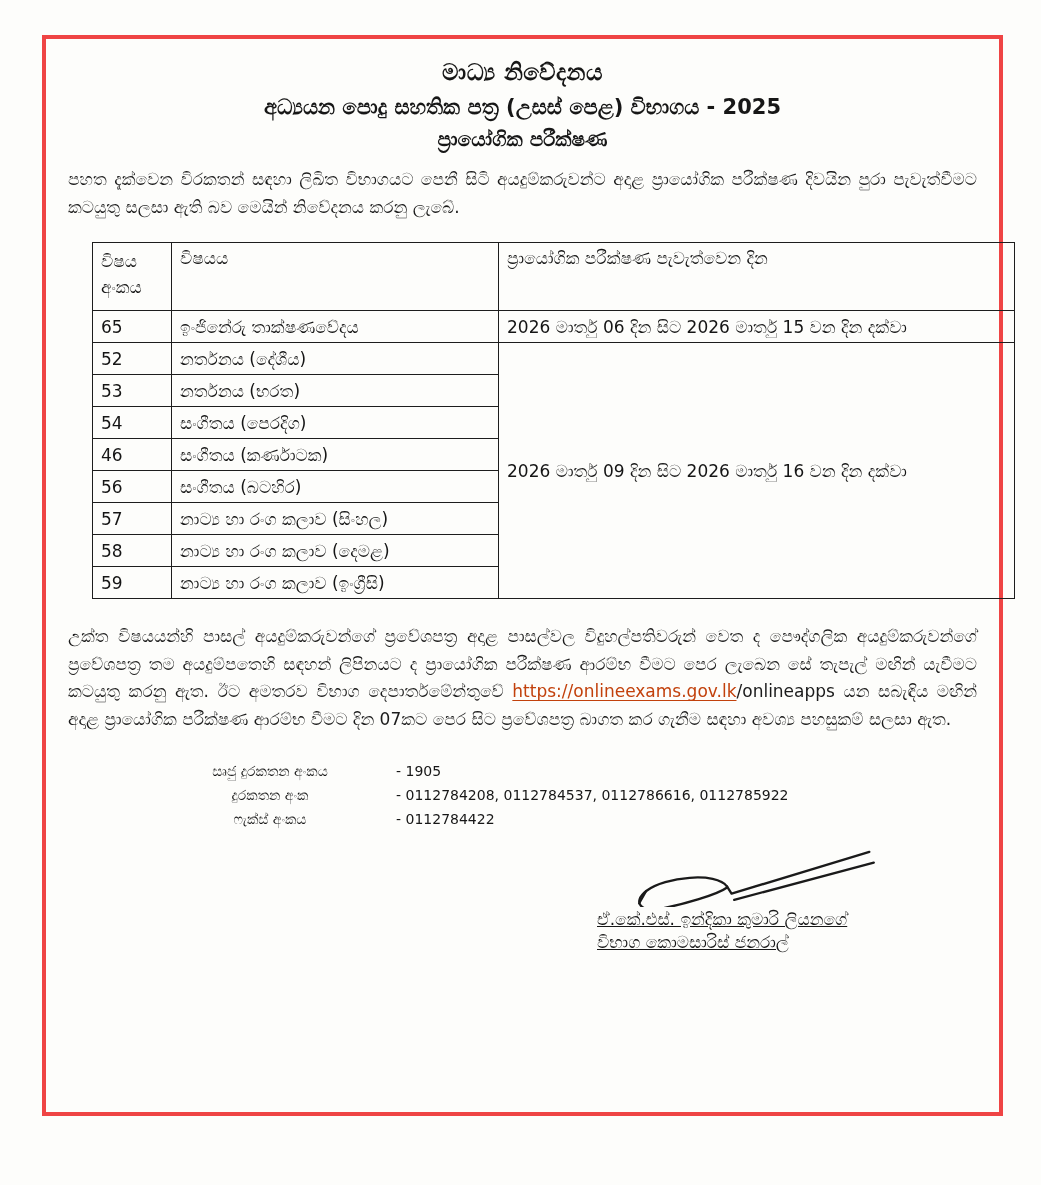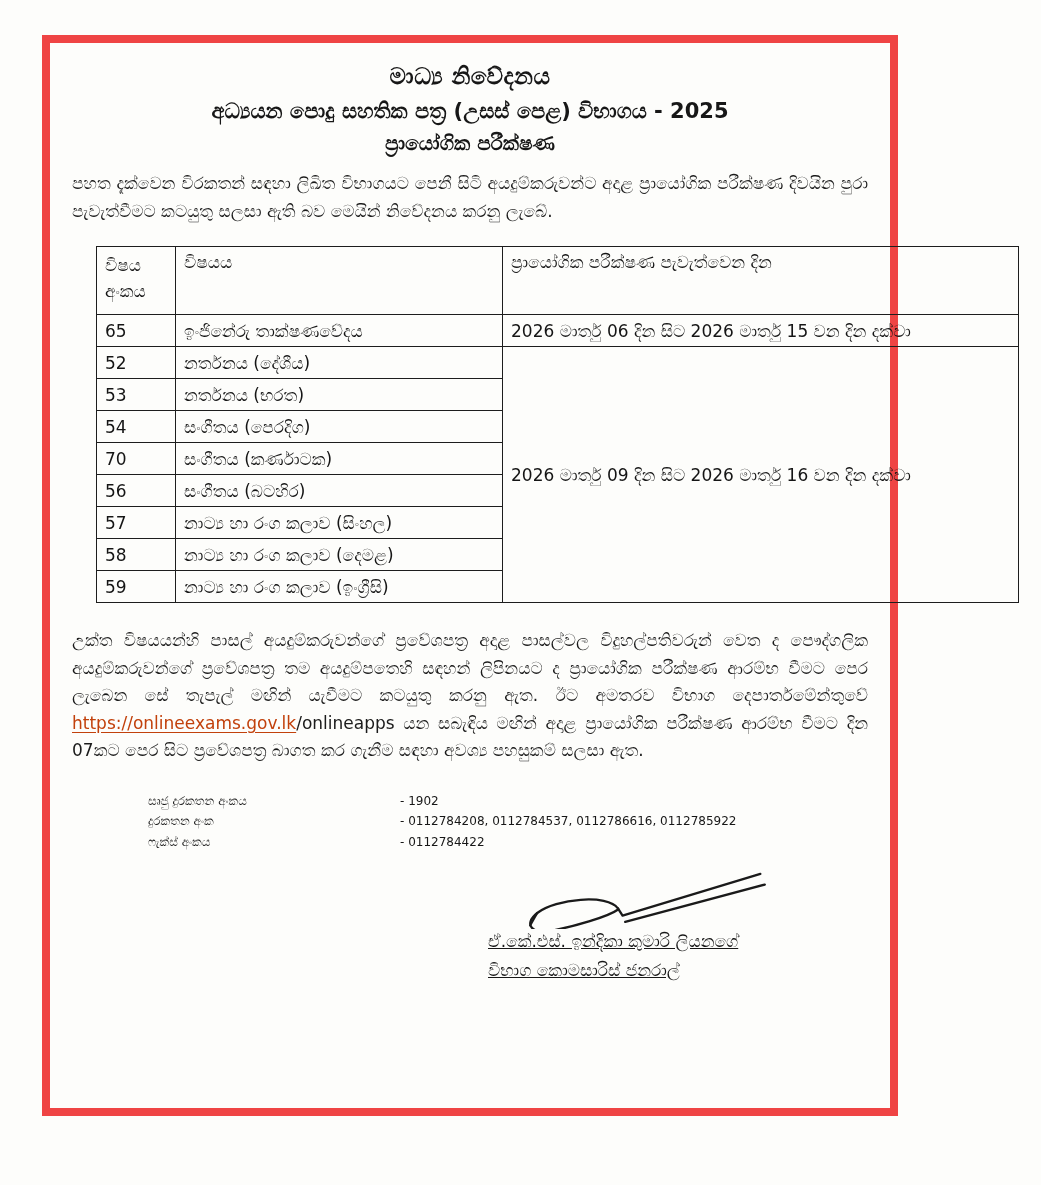--- a/index.html
+++ b/index.html
@@ -7,22 +7,22 @@
     width: 1041px; height: 1185px;
     background: #fdfdfb;
     position: relative;
     font-family: "DejaVu Sans", "Liberation Sans", sans-serif;
     color: #171717;
     overflow: hidden;
   }
   .doc-frame {
     position: absolute;
     left: 42px; top: 35px;
-    width: 856px; height: 1081px;
-    border: 8px solid #ef4444;
+    width: 961px; height: 1081px;
+    border: 4px solid #ef4444;
     box-sizing: border-box;
     padding: 16px 22px 0 22px;
   }
   .title-block { text-align: center; margin-top: 4px; }
   .title-line1 { font-size: 23px; font-weight: bold; letter-spacing: 0.5px; }
   .title-line2 { font-size: 21px; font-weight: bold; margin-top: 9px; }
   .title-line3 { font-size: 20px; font-weight: bold; margin-top: 8px; }
 
   .para {
     font-size: 17px;
@@ -62,34 +62,34 @@
   .para-admission { margin-top: 24px; }
   .online-link {
     color: #c2410c;
     text-decoration: underline;
     text-underline-offset: 3px;
     cursor: pointer;
   }
   .para-inquiry { margin-top: 26px; }
 
   .contact-list { margin-top: 26px; margin-left: 76px; }
-  .contact-row { display: flex; font-size: 12px; line-height: 1.72; }
+  .contact-row { display: flex; font-size: 14px; line-height: 1.72; text-align: center; }
   .contact-label { width: 252px; }
   .contact-value { }
 
   .signature-block {
     width: 372px;
     margin-left: auto;
     margin-right: 8px;
     margin-top: 12px;
     text-decoration: underline;
   }
   .signature-scribble { display: block; margin-left: 30px; }
   .signatory-name  { font-size: 17px; margin-top: 2px; }
-  .signatory-title { font-size: 17px; margin-top: 9px; }
+  .signatory-title { font-size: 17px; margin-top: 3px; }
 </style>
 </head>
 <body>
 
 <div class="page">
   <div class="doc-frame">
 
     <div class="title-block">
       <div class="title-line1">මාධ්‍ය නිවේදනය</div>
       <div class="title-line2">අධ්‍යයන පොදු සහතික පත්‍ර (උසස් පෙළ) විභාගය - 2025</div>
@@ -120,21 +120,21 @@
         </tr>
         <tr class="body-row">
           <td class="col-code code-cell">53</td>
           <td class="col-subj">නර්තනය (භරත)</td>
         </tr>
         <tr class="body-row">
           <td class="col-code code-cell">54</td>
           <td class="col-subj">සංගීතය (පෙරදිග)</td>
         </tr>
         <tr class="body-row">
-          <td class="col-code code-cell">70</td>
+          <td class="col-code code-cell">46</td>
           <td class="col-subj">සංගීතය (කර්ණාටක)</td>
         </tr>
         <tr class="body-row">
           <td class="col-code code-cell">56</td>
           <td class="col-subj">සංගීතය (බටහිර)</td>
         </tr>
         <tr class="body-row">
           <td class="col-code code-cell">57</td>
           <td class="col-subj">නාට්‍ය හා රංග කලාව (සිංහල)</td>
         </tr>
@@ -149,21 +149,21 @@
       </tbody>
     </table>
 
     <p class="para para-admission"><span>උක්ත විෂයයන්හි පාසල් අයදුම්කරුවන්ගේ ප්‍රවේශපත්‍ර අදාළ පාසල්වල විදුහල්පතිවරුන් වෙත ද පෞද්ගලික අයදුම්කරුවන්ගේ ප්‍රවේශපත්‍ර තම අයදුම්පතෙහි සඳහන් ලිපිනයට ද ප්‍රායෝගික පරීක්ෂණ ආරම්භ වීමට පෙර ලැබෙන සේ තැපැල් මඟින් යැවීමට කටයුතු කරනු ඇත. ඊට අමතරව විභාග දෙපාර්තමේන්තුවේ </span><a class="online-link">https://onlineexams.gov.lk</a><span>/onlineapps</span><span> යන සබැඳිය මඟින් අදාළ ප්‍රායෝගික පරීක්ෂණ ආරම්භ වීමට දින 07කට පෙර සිට ප්‍රවේශපත්‍ර බාගත කර ගැනීම සඳහා අවශ්‍ය පහසුකම් සලසා ඇත.</span></p>
 
 
     <div class="contact-list">
       <div class="contact-row">
         <span class="contact-label">සෘජු දුරකතන අංකය</span>
         <span class="contact-dash">-</span>&nbsp;
-        <span class="contact-value">1902</span>
+        <span class="contact-value">1905</span>
       </div>
       <div class="contact-row">
         <span class="contact-label">දුරකතන අංක</span>
         <span class="contact-dash">-</span>&nbsp;
         <span class="contact-value">0112784208, 0112784537, 0112786616, 0112785922</span>
       </div>
       <div class="contact-row">
         <span class="contact-label">ෆැක්ස් අංකය</span>
         <span class="contact-dash">-</span>&nbsp;
         <span class="contact-value">0112784422</span>

